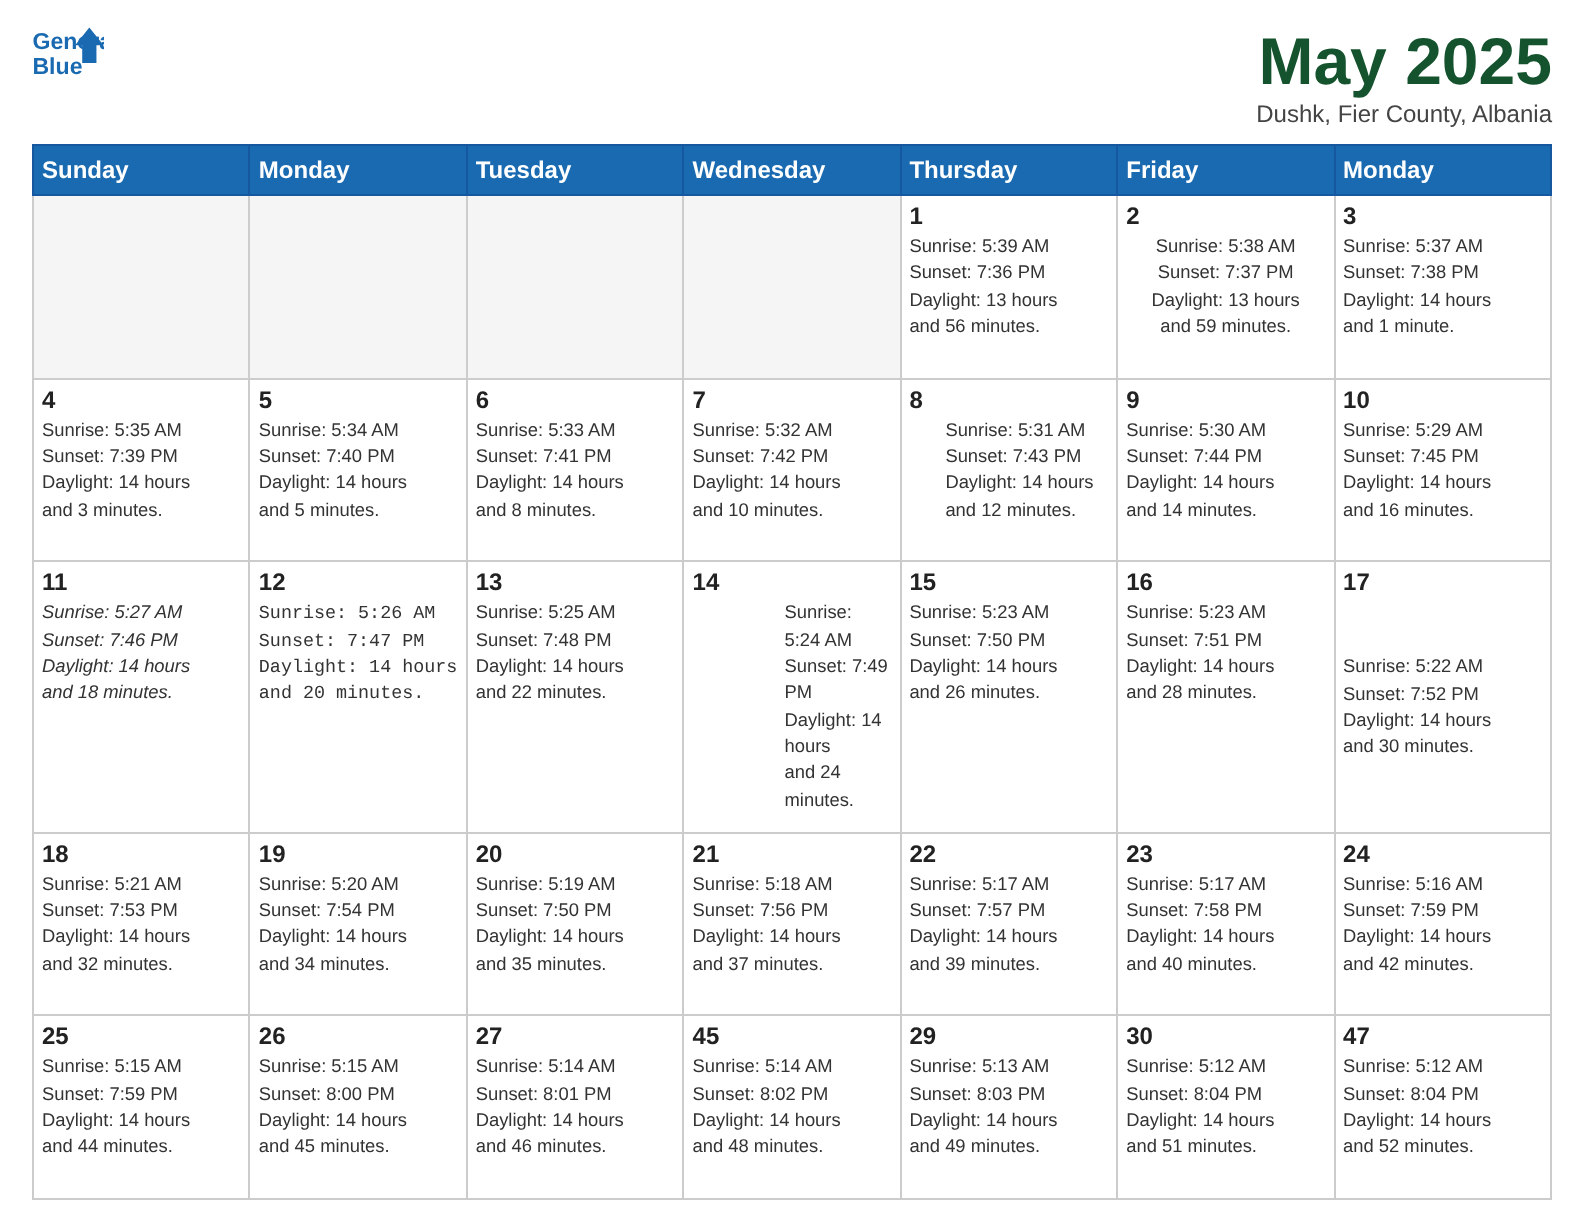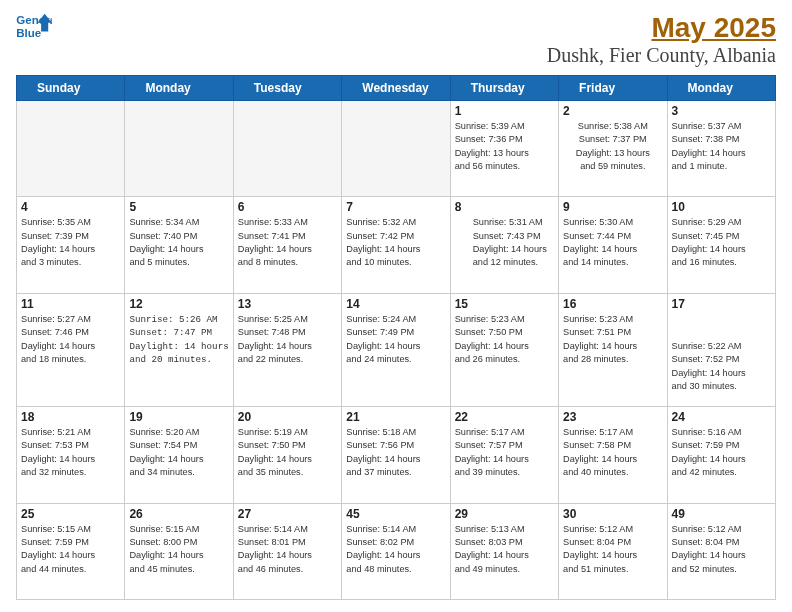--- a/index.html
+++ b/index.html
@@ -29,43 +29,41 @@
       gap: 4px;
     }
     .logo-icon {
       width: 36px;
       height: 32px;
     }
     .title-block {
       text-align: right;
     }
     .month-title {
-      font-size: 28px;
+      font-size: 33px;
       font-weight: bold;
-      color: #a16207;
-      text-decoration: underline;
+      color: #14532d;
     }
     .subtitle {
-      font-size: 20px;
+      font-size: 12px;
       color: #444;
-      font-family: Liberation Serif, serif;
     }
     .calendar {
       flex: 1;
       border: 1px solid #ccc;
       border-collapse: collapse;
       width: 100%;
       table-layout: fixed;
     }
     .calendar th {
       background: #1a6ab1;
       color: #fff;
       font-size: 12px;
       font-weight: bold;
-      padding: 5px 20px;
+      padding: 5px 4px;
       text-align: left;
       border: 1px solid #1558a0;
     }
     .calendar td {
       border: 1px solid #ccc;
       vertical-align: top;
       padding: 3px 4px;
       font-size: 9.5px;
       color: #222;
       background: #fff;
@@ -191,42 +189,42 @@
             <span class="day-num">10</span>
             <div class="cell-info" style="white-space: pre-line;">Sunrise: 5:29 AM
 Sunset: 7:45 PM
 Daylight: 14 hours
 and 16 minutes.</div>
           </td>
         </tr>
         <tr>
           <td>
             <span class="day-num">11</span>
-            <div class="cell-info" style="white-space: pre-line;">Sunrise: 5:27 AM
+            <div class="cell-info" style="white-space: pre-line; font-style: italic;">Sunrise: 5:27 AM
 Sunset: 7:46 PM
 Daylight: 14 hours
 and 18 minutes.</div>
           </td>
           <td>
             <span class="day-num">12</span>
             <div class="cell-info" style="white-space: pre-line; font-family: Liberation Mono, monospace;">Sunrise: 5:26 AM
 Sunset: 7:47 PM
 Daylight: 14 hours
 and 20 minutes.</div>
           </td>
           <td>
             <span class="day-num">13</span>
             <div class="cell-info" style="white-space: pre-line;">Sunrise: 5:25 AM
 Sunset: 7:48 PM
 Daylight: 14 hours
 and 22 minutes.</div>
           </td>
           <td>
             <span class="day-num">14</span>
-            <div class="cell-info" style="white-space: pre-line;">Sunrise: 5:24 AM
+            <div class="cell-info" style="white-space: pre-line; margin-left: 46px;">Sunrise: 5:24 AM
 Sunset: 7:49 PM
 Daylight: 14 hours
 and 24 minutes.</div>
           </td>
           <td>
             <span class="day-num">15</span>
             <div class="cell-info" style="white-space: pre-line;">Sunrise: 5:23 AM
 Sunset: 7:50 PM
 Daylight: 14 hours
 and 26 minutes.</div>
@@ -334,21 +332,21 @@
 and 49 minutes.</div>
           </td>
           <td>
             <span class="day-num">30</span>
             <div class="cell-info" style="white-space: pre-line;">Sunrise: 5:12 AM
 Sunset: 8:04 PM
 Daylight: 14 hours
 and 51 minutes.</div>
           </td>
           <td>
-            <span class="day-num">49</span>
+            <span class="day-num">47</span>
             <div class="cell-info" style="white-space: pre-line;">Sunrise: 5:12 AM
 Sunset: 8:04 PM
 Daylight: 14 hours
 and 52 minutes.</div>
           </td>
         </tr>
       </tbody>
   </table>
 </div>
 

